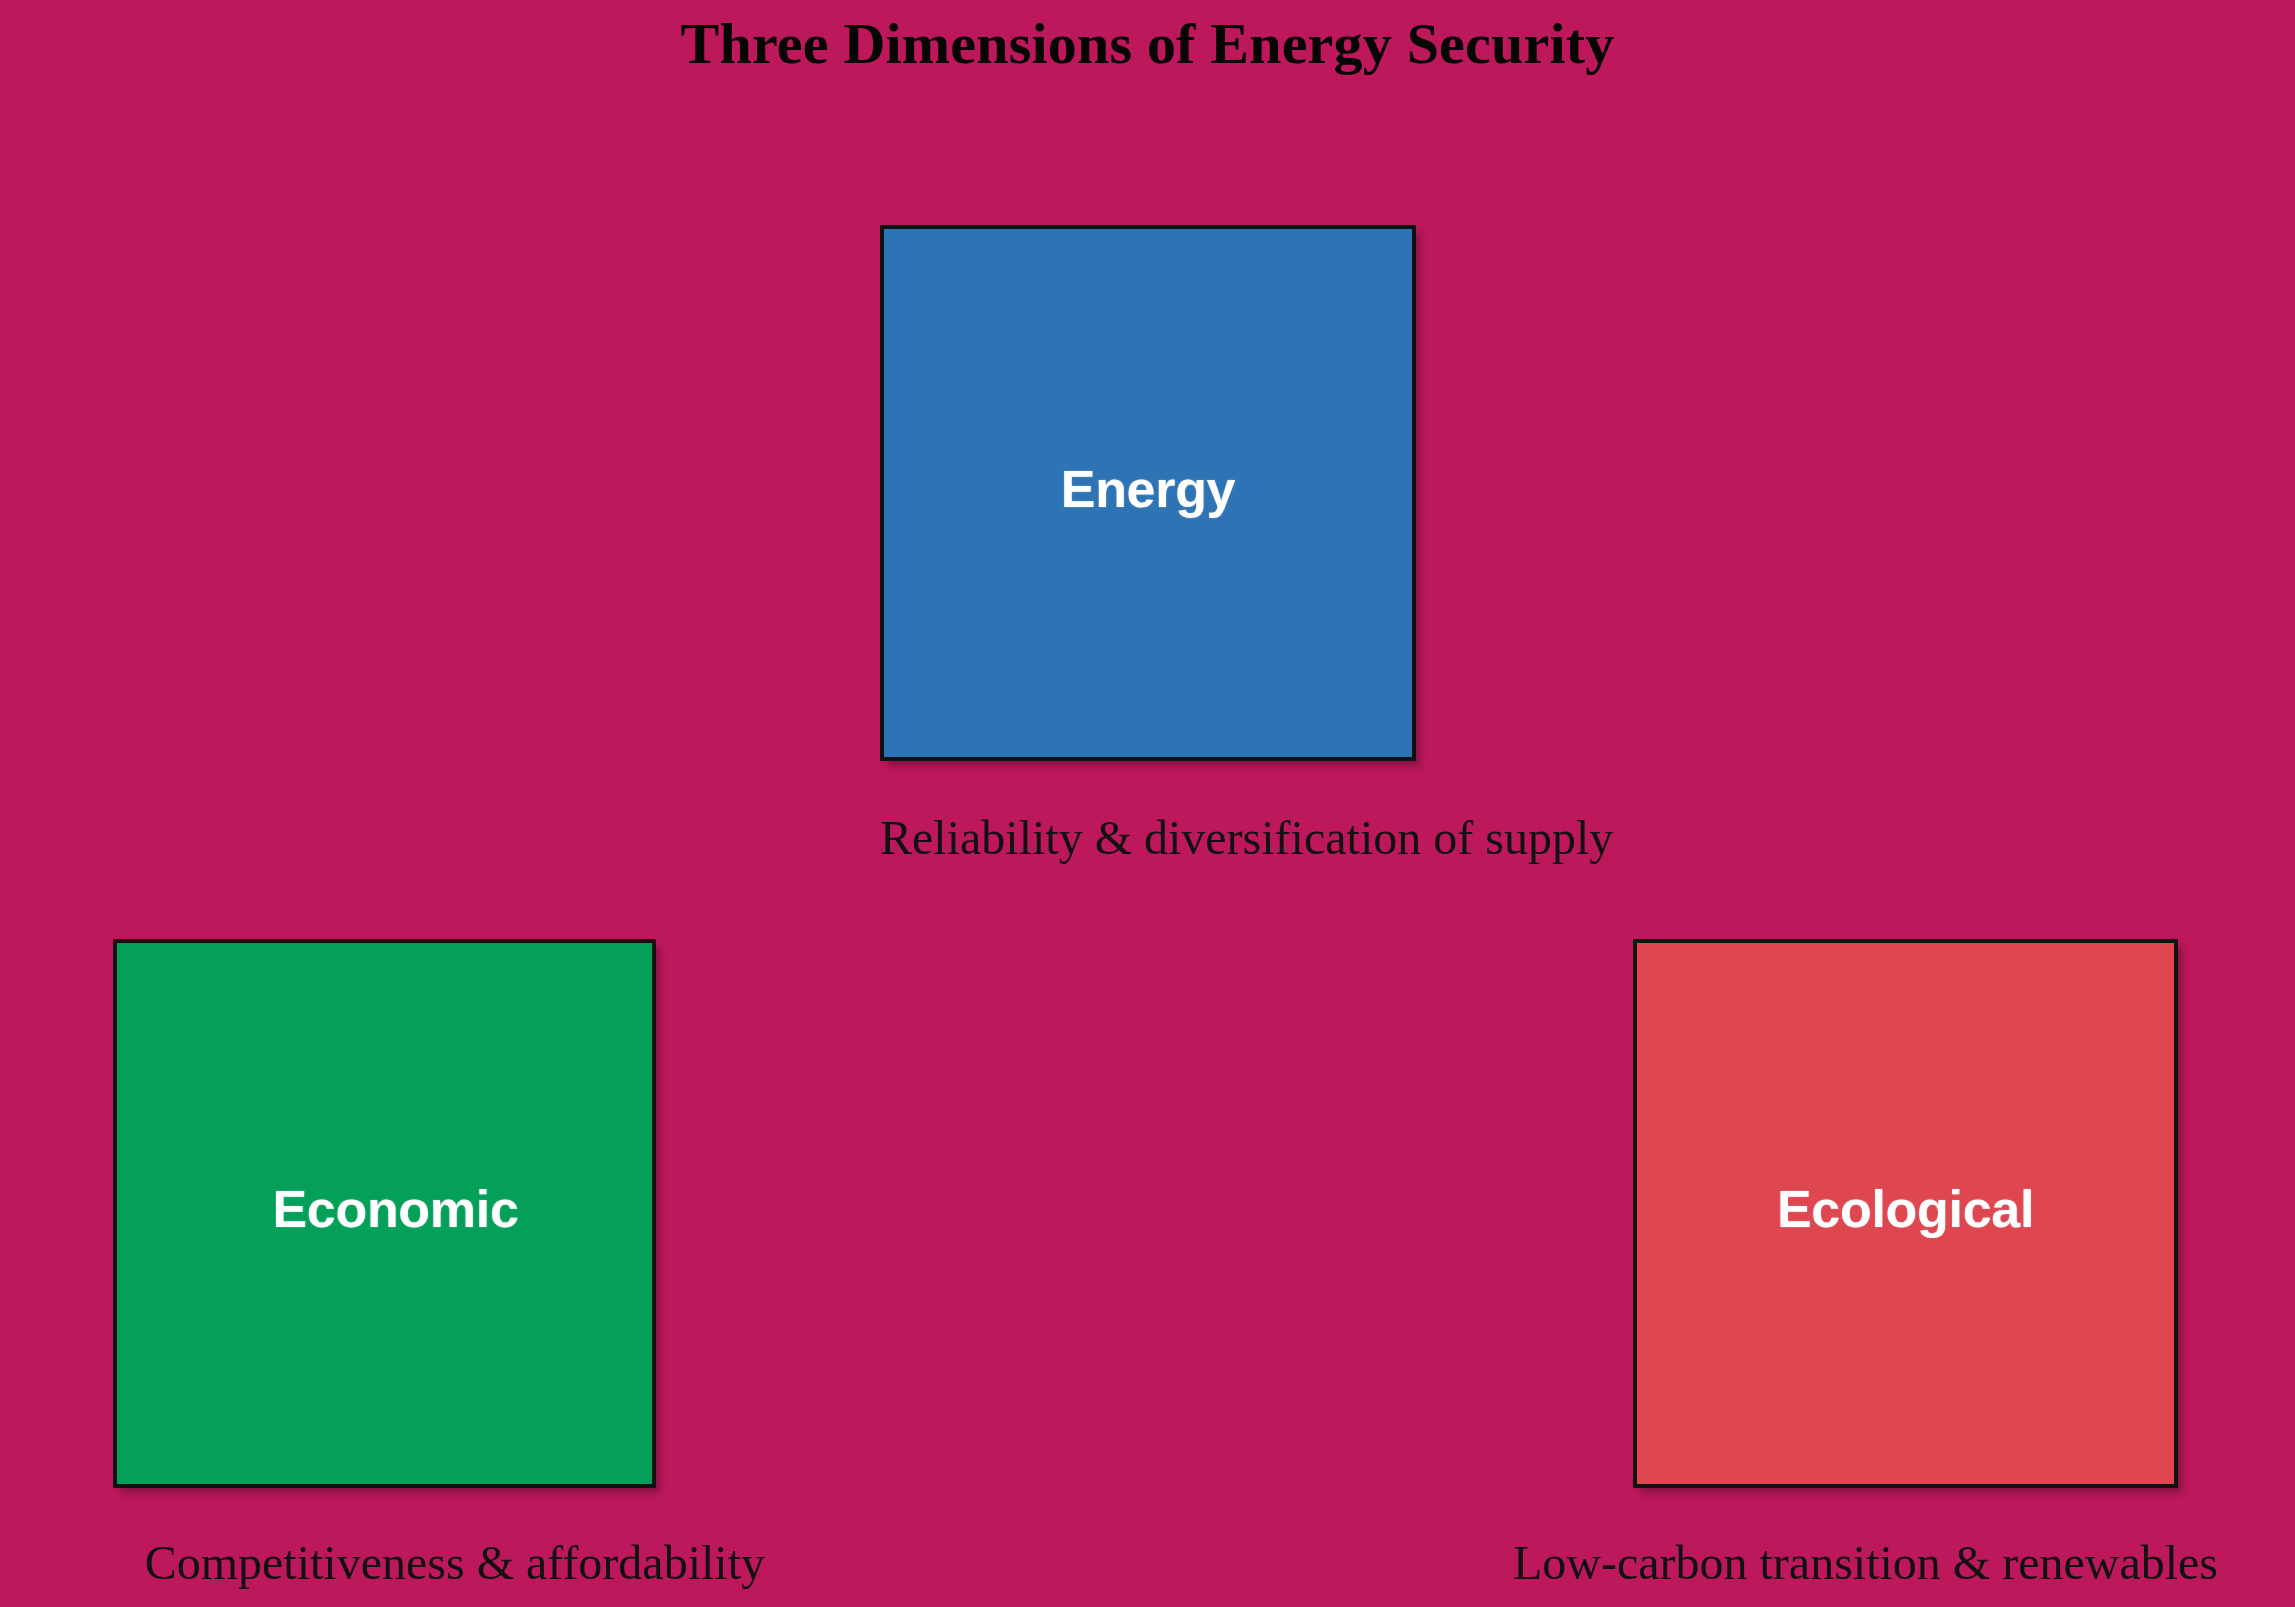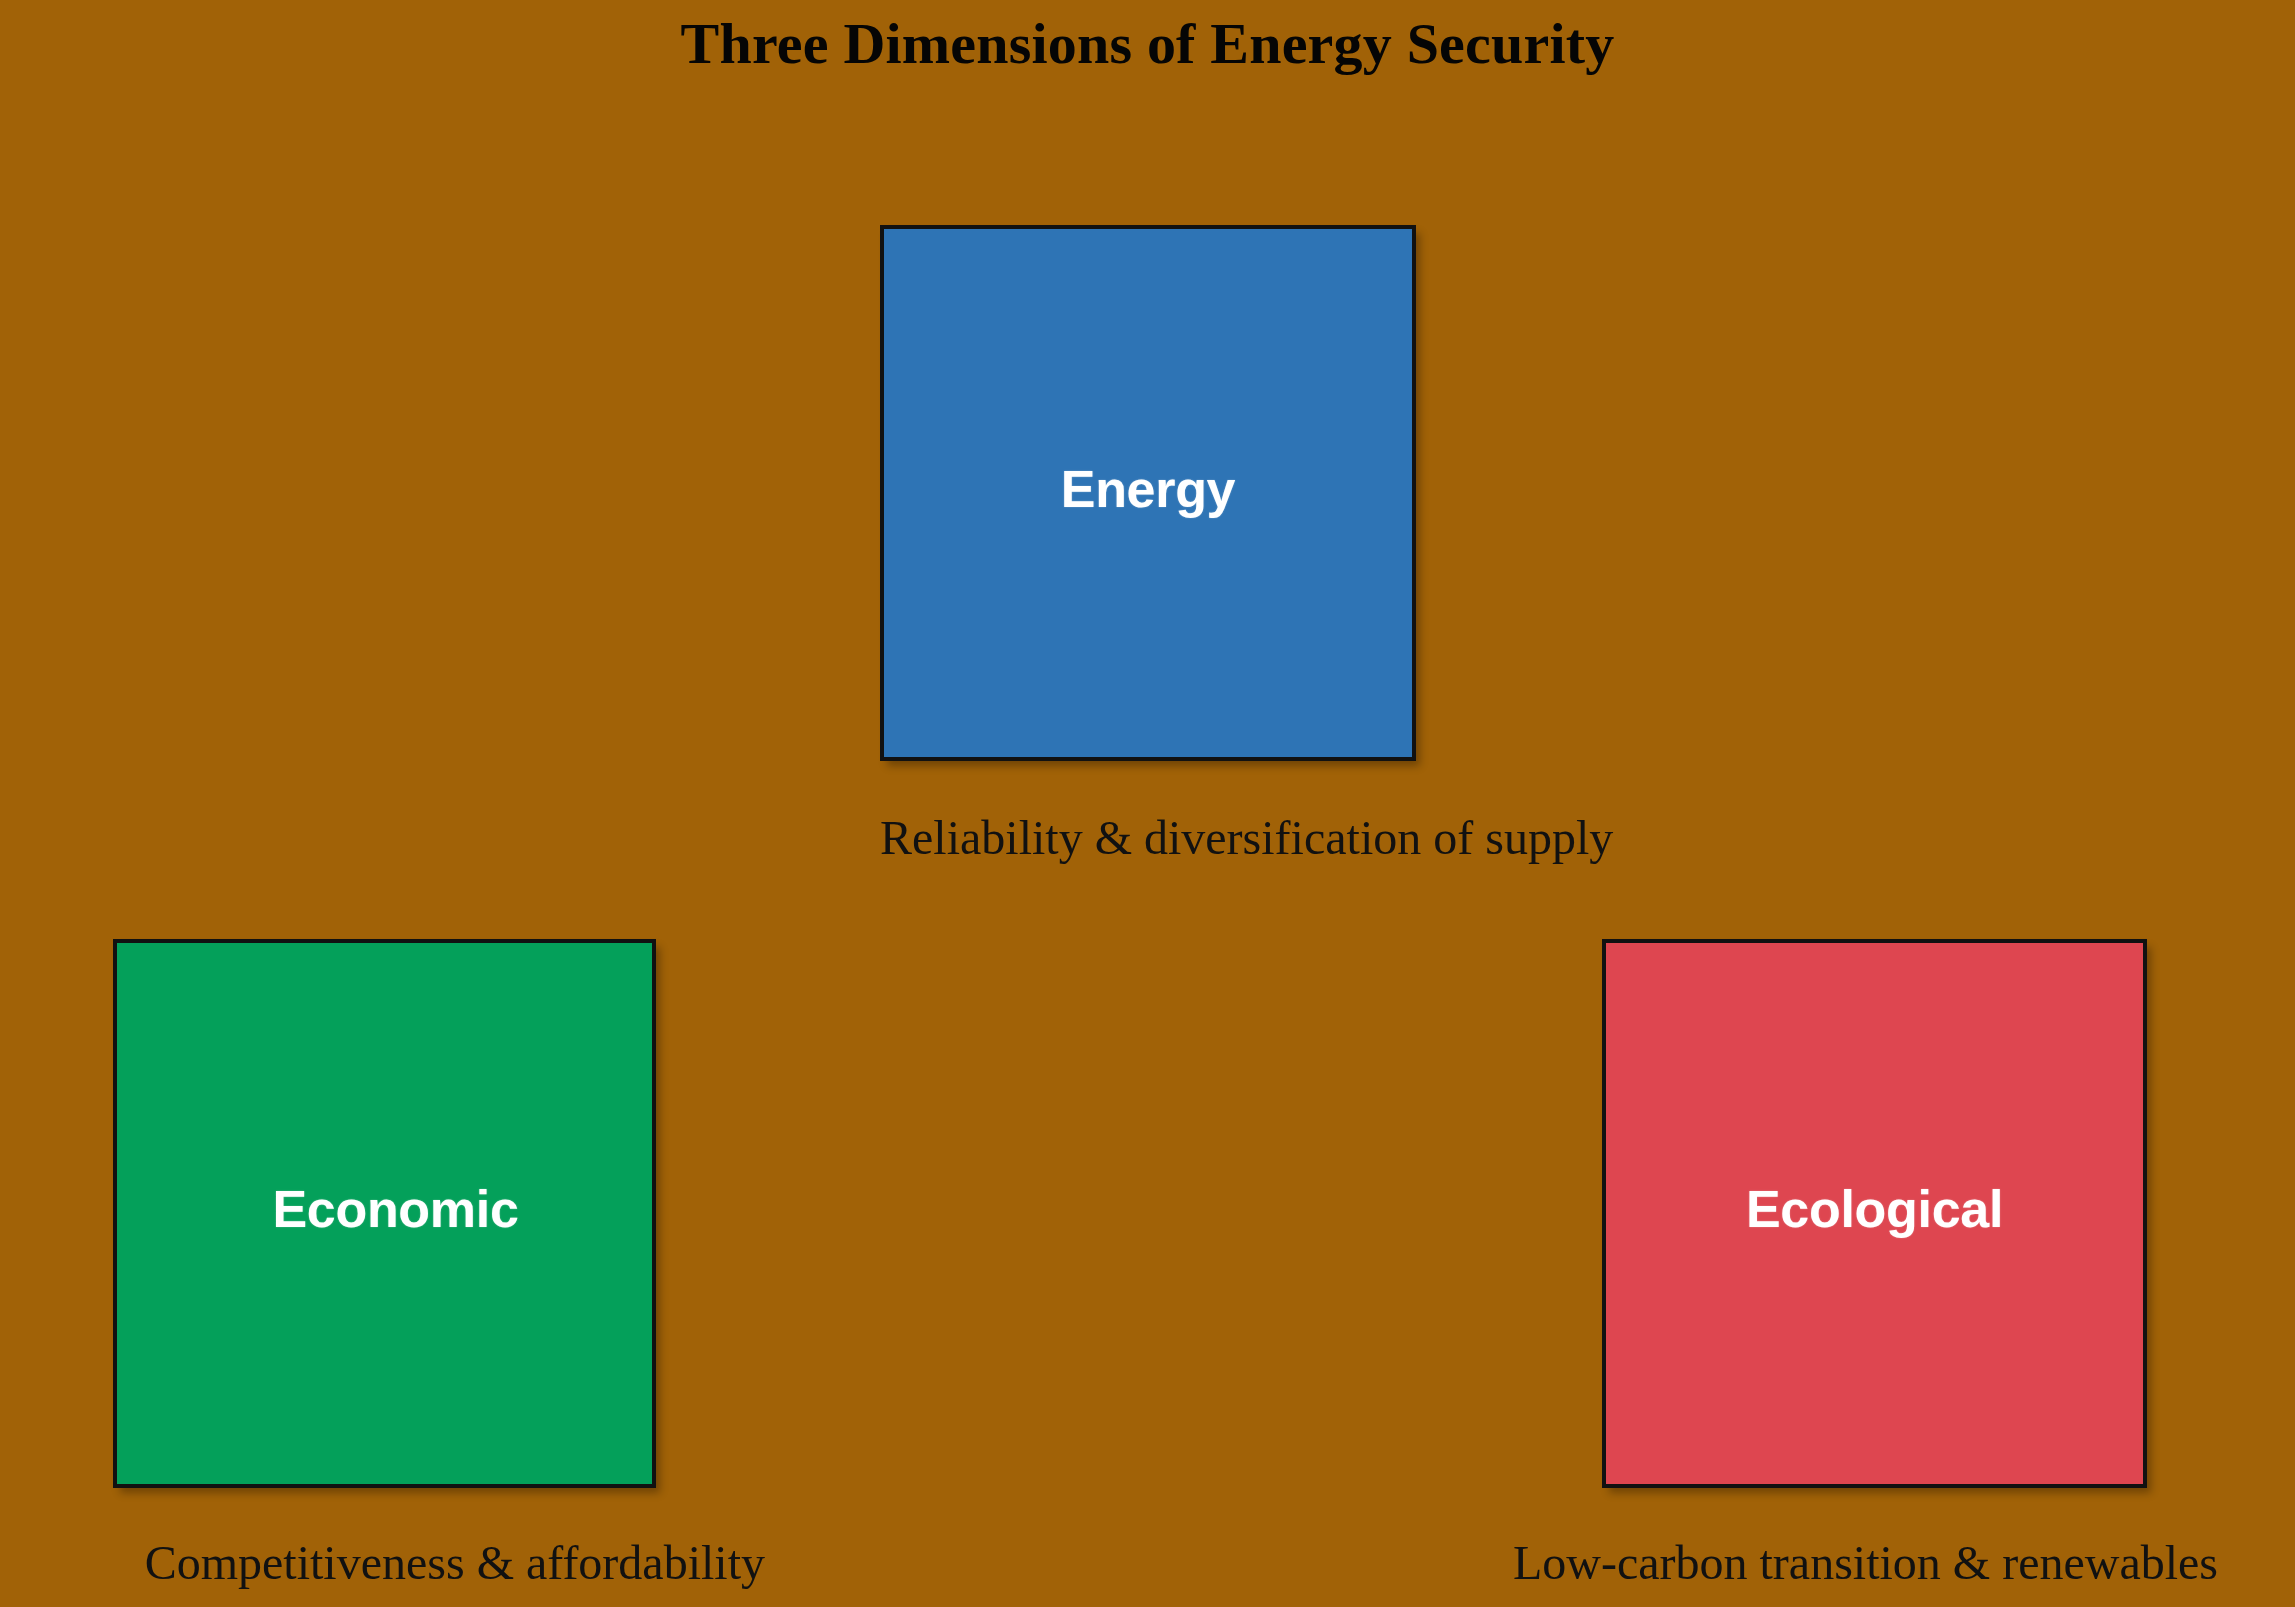--- a/index.html
+++ b/index.html
@@ -103,33 +103,33 @@
   #caption-ecological {
     left: 1440px;
     top: 1537px;
     width: 851px;
     text-align: center;
   }
 </style>
 </head>
 <body>
 
-<div id="canvas" style="background: #a16207;">
+<div id="canvas" style="background: #be185d;">
 
   <div id="diagram-title" style="color: rgb(5, 5, 5);">Three Dimensions of Energy Security</div>
 
   <div id="box-energy" class="dim-box" style="background-color: rgb(46, 116, 181); border-color: rgb(17, 17, 17);">
     <div class="dim-box-label" style="color: rgb(255, 255, 255);">Energy</div>
   </div>
   <div id="caption-energy" class="caption">Reliability &amp; diversification of supply</div>
 
   <div id="box-economic" class="dim-box" style="background-color: rgb(4, 160, 90); border-color: rgb(17, 17, 17);">
     <div class="dim-box-label" style="color: rgb(255, 255, 255);">Economic</div>
   </div>
   <div id="caption-economic" class="caption">Competitiveness &amp; affordability</div>
 
-  <div id="box-ecological" class="dim-box" style="background-color: rgb(222, 70, 80); border-color: rgb(17, 17, 17);">
+  <div id="box-ecological" class="dim-box" style="background-color: rgb(222, 70, 80); border-color: rgb(17, 17, 17); margin-left: 31px;">
     <div class="dim-box-label" style="color: rgb(255, 255, 255);">Ecological</div>
   </div>
   <div id="caption-ecological" class="caption">Low-carbon transition &amp; renewables</div>
 
 </div>
 
 
 </body></html>

